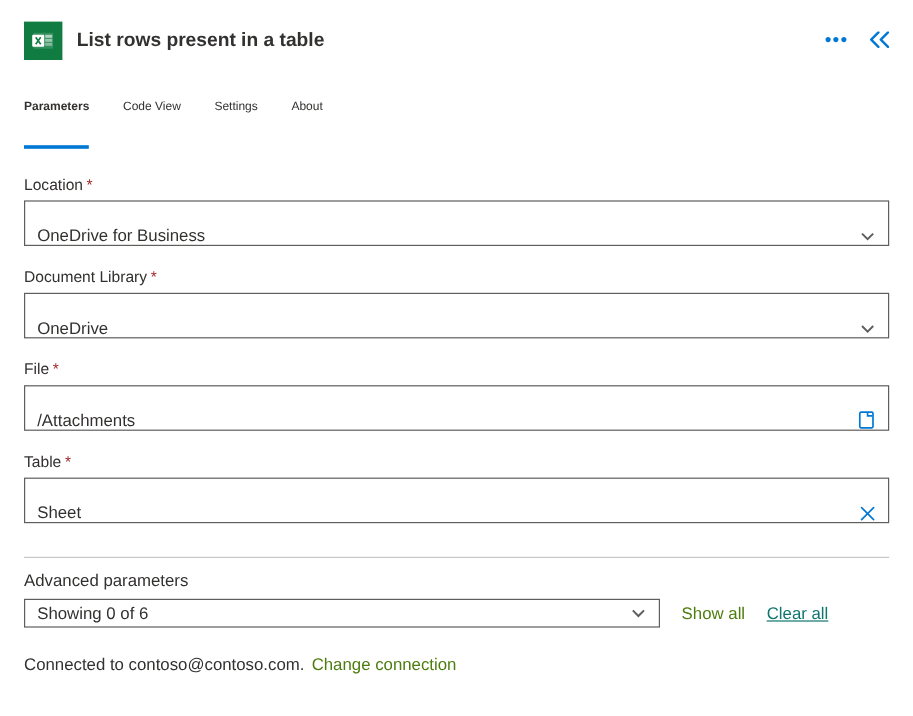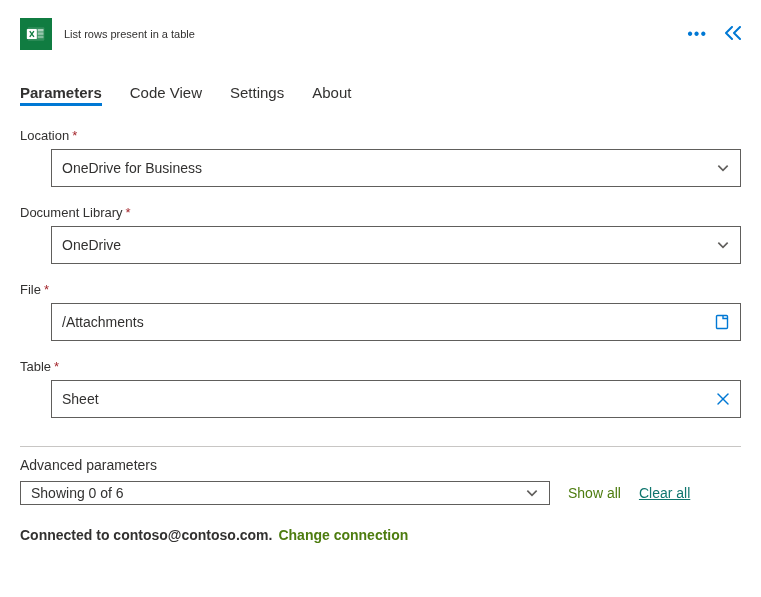--- a/index.html
+++ b/index.html
@@ -22,40 +22,40 @@
     width: 32px;
     height: 32px;
     background: #107c41;
     display: flex;
     align-items: center;
     justify-content: center;
     flex-shrink: 0;
   }
   .app-icon svg { width: 20px; height: 20px; }
   .title {
-    font-size: 11px;
-    font-weight: 400;
+    font-size: 16px;
+    font-weight: 700;
     flex: 1;
   }
   .header-actions {
     display: flex;
     align-items: center;
     gap: 18px;
   }
   .more-icon { color: #0078d4; font-size: 16px; letter-spacing: 1px; }
   .collapse-icon { color: #0078d4; }
   .tabs {
     display: flex;
     gap: 28px;
     border-bottom: none;
     margin-bottom: 22px;
   }
   .tab {
-    padding: 6px 0 2px 0;
-    font-size: 15px;
+    padding: 6px 0 26px 0;
+    font-size: 10px;
     color: #323130;
     cursor: pointer;
     border-bottom: 3px solid transparent;
   }
   .tab.active {
     font-weight: 600;
     border-bottom-color: #0078d4;
   }
   .field {
     margin-bottom: 18px;
@@ -65,25 +65,24 @@
     color: #323130;
     margin-bottom: 6px;
     display: flex;
     gap: 3px;
     align-items: flex-end;
   }
   .required { color: #a4262c; }
   .input-wrap {
     position: relative;
     display: flex;
-    align-items: center;
+    align-items: flex-end;
     border: 1px solid #605e5c;
     height: 38px;
     padding: 0 10px;
-    margin-left: 31px;
   }
   .input-value {
     flex: 1;
     font-size: 14px;
     color: #323130;
   }
   .input-icon {
     color: #605e5c;
     display: flex;
     align-items: center;
@@ -124,21 +123,20 @@
     color: #0f766e;
     text-decoration: underline;
     cursor: default;
   }
   .footer {
     margin-top: 22px;
     font-size: 14px;
     display: flex;
     gap: 6px;
     align-items: baseline;
-    font-weight: bold;
   }
   .chev { width: 14px; height: 14px; }
 </style>
 </head>
 <body>
 
 <div class="header">
   <div class="app-icon">
     <svg viewBox="0 0 24 24" fill="none">
       <rect x="2" y="4" width="20" height="16" rx="1" fill="#fff" fill-opacity="0.15"></rect>

